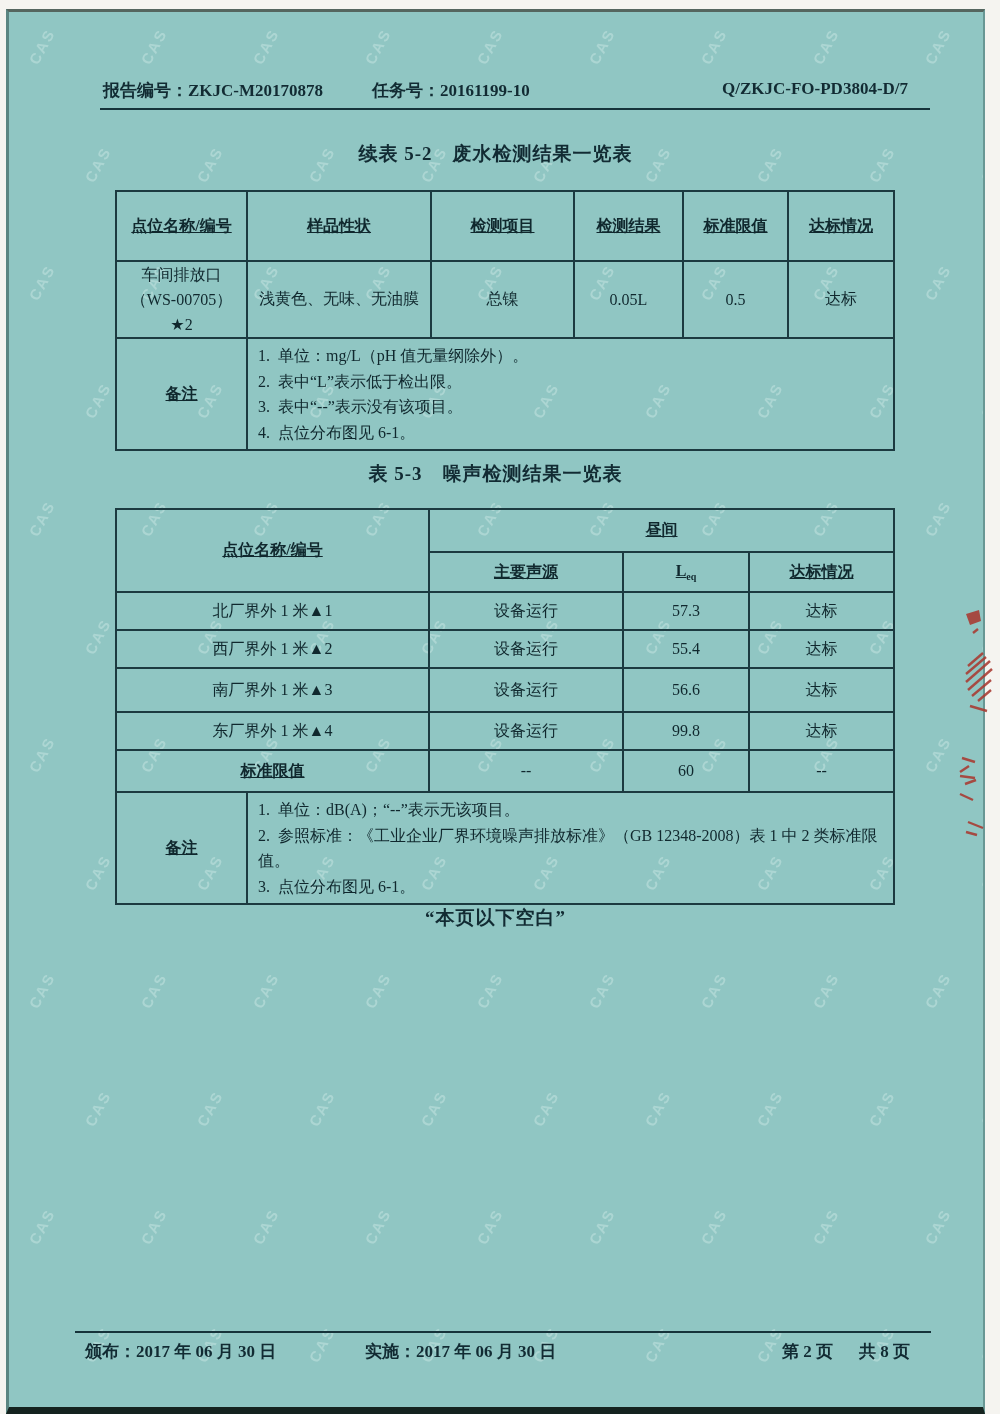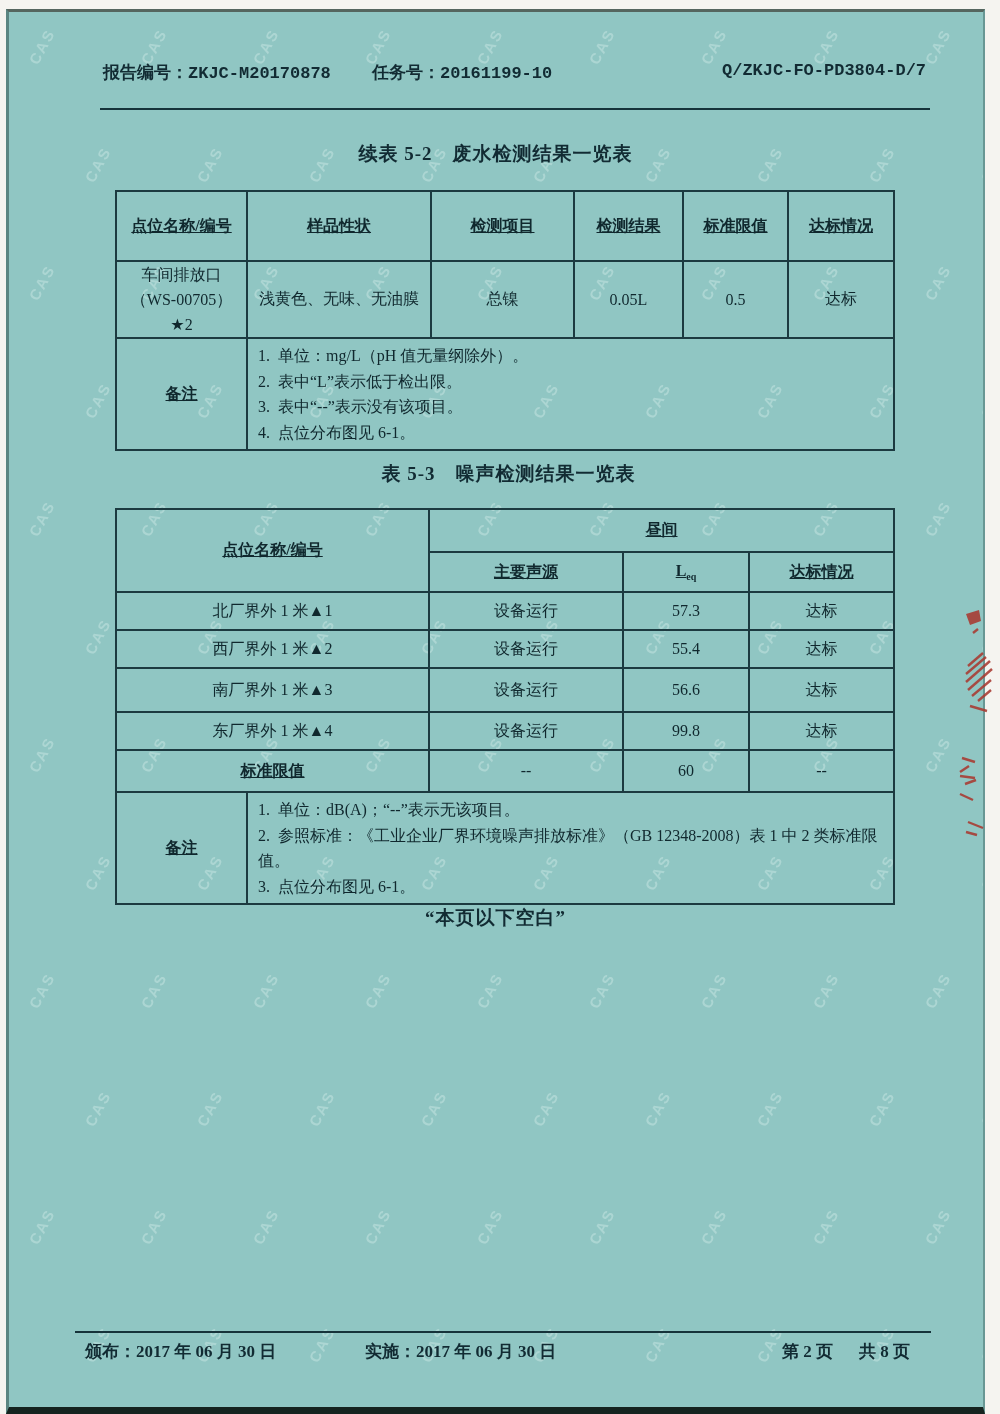--- a/index.html
+++ b/index.html
@@ -7,21 +7,21 @@
           font-family:"Liberation Serif","DejaVu Serif",serif;color:#122b33;}
   
   #page{position:absolute;left:6px;top:9px;right:15px;bottom:0;background:#90c6c3;
         border-top:3px solid #55665f;border-left:3px solid rgba(25,55,50,.45);
         border-right:2px solid rgba(30,65,60,.35);border-bottom:7px solid #15231f;}
   #watermarks{position:absolute;inset:0;overflow:hidden;pointer-events:none;}
   .wm{position:absolute;transform:rotate(-62deg);font-family:"Liberation Sans",sans-serif;
       font-weight:bold;font-size:15px;letter-spacing:2px;color:rgba(240,252,250,.30);}
   .abs{position:absolute;}
   
-  .hdr{top:61px;font-size:17px;font-weight:600;white-space:nowrap;font-family:Liberation Mono, monospace;}
+  .hdr{top:79px;font-size:17px;font-weight:600;white-space:nowrap;}
   #hdr-rule{left:100px;top:108px;width:830px;height:2px;background:#16333a;}
   
   .sec-title{left:6px;width:979px;text-align:center;font-size:19px;font-weight:bold;letter-spacing:1px;}
   
   table.doc{border-collapse:collapse;table-layout:fixed;position:absolute;background:transparent;}
   table.doc td{border:2px solid #1c3a40;text-align:center;vertical-align:middle;
                padding:0 4px;font-size:16px;color:#10282e;overflow:hidden;}
   td.hd{font-weight:bold;text-decoration:underline;}
   .pt-line{line-height:25px;}
   .remark-cell{text-align:left !important;vertical-align:middle;padding:4px 8px 4px 10px !important;}
@@ -193,21 +193,21 @@
       <td colspan="5" class="remark-cell">
         <div class="remark-line">1.  单位：mg/L（pH 值无量纲除外）。</div>
         <div class="remark-line">2.  表中“L”表示低于检出限。</div>
         <div class="remark-line">3.  表中“--”表示没有该项目。</div>
         <div class="remark-line">4.  点位分布图见 6-1。</div>
       </td>
     </tr>
   </tbody>
     </table>
 
-  <div class="abs sec-title" style="top:461px;margin-left:13px;">表 5-3　噪声检测结果一览表</div>
+  <div class="abs sec-title" style="top:461px;">表 5-3　噪声检测结果一览表</div>
 
   <table class="doc" style="left:115px;top:508px;width:778px;">
     <colgroup>
         <col style="width:131px">
         <col style="width:182px">
         <col style="width:194px">
         <col style="width:126px">
         <col style="width:145px">
       </colgroup>
     <tbody>

